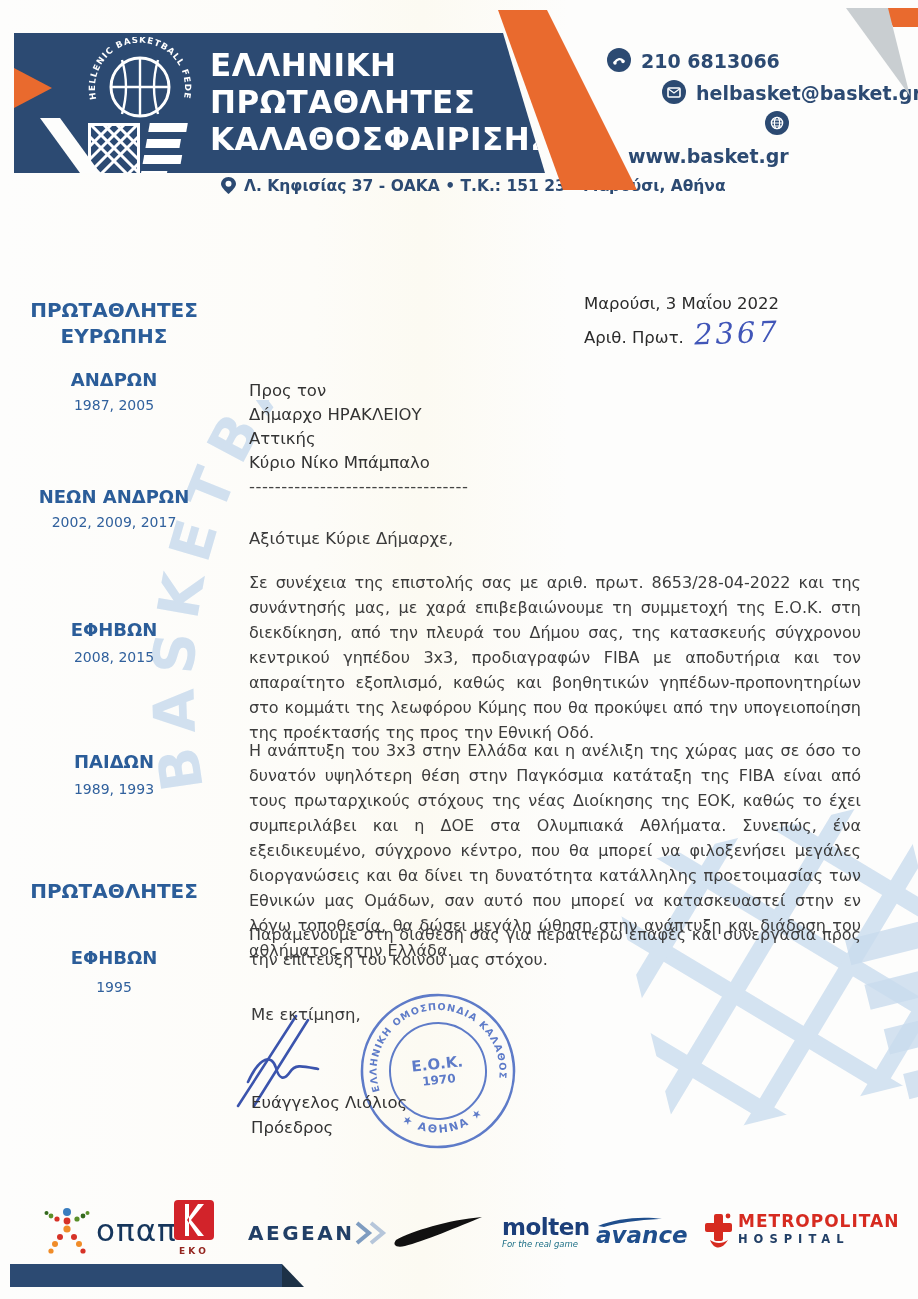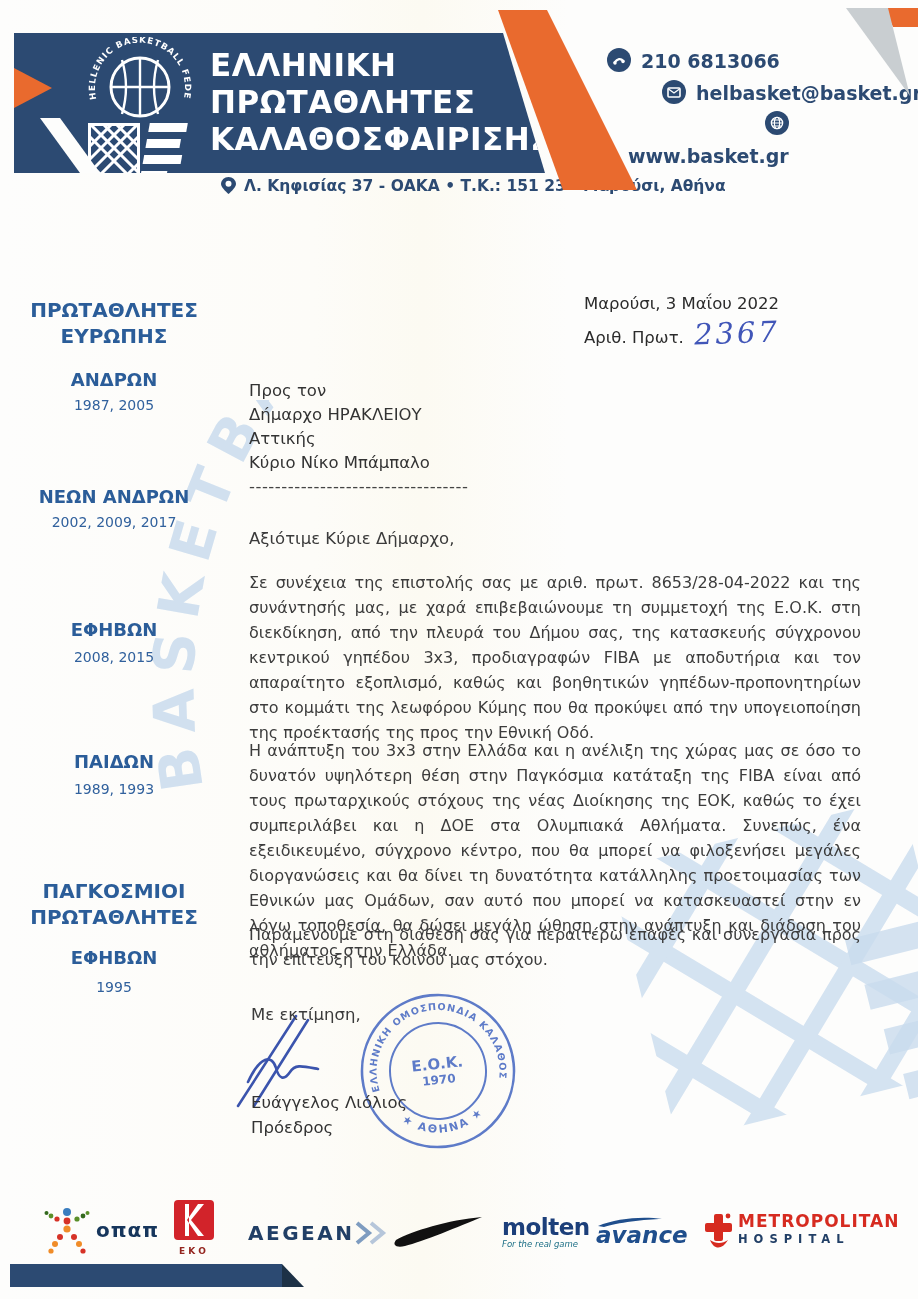--- a/index.html
+++ b/index.html
@@ -41,21 +41,21 @@
   .closing{left:251px;top:1005px;font-size:16.5px;color:#3b3b3b;z-index:4;}
   .signer{left:251px;top:1090px;font-size:16.5px;line-height:25px;color:#333;z-index:4;}
 
   
   .stamp{left:352px;top:985px;transform:rotate(-6deg);opacity:.92;z-index:3;}
   .sig{left:232px;top:1008px;z-index:3;}
   .wm{left:0;top:400px;z-index:0;pointer-events:none;}
 
   
   .sponsor{z-index:2;}
-  .opap-text{font-weight:bold;font-size:20px;color:#16365c;letter-spacing:1px;}
+  .opap-text{font-weight:normal;font-size:31px;color:#16365c;letter-spacing:1px;}
   .eko-label{font-weight:bold;font-size:9px;letter-spacing:3px;color:#94251f;text-align:center;margin-top:2px;}
   .aegean-text{font-weight:bold;font-size:20px;color:#213f66;letter-spacing:2.5px;}
   .molten-text{font-weight:bold;font-size:23px;color:#1c3f7a;letter-spacing:-.5px;line-height:22px;}
   .molten-tag{font-size:8.5px;font-style:italic;color:#1c6f86;margin-top:1px;}
   .avance-text{font-weight:bold;font-style:italic;font-size:23px;color:#1f4e8c;letter-spacing:0;}
   .metro-line1{font-weight:bold;font-size:17px;color:#d62b20;letter-spacing:1px;line-height:18px;}
   .metro-line2{font-weight:bold;font-size:11.5px;color:#213f66;letter-spacing:6px;margin-top:2px;}
   .footer-bar{left:10px;top:1264px;width:272px;height:23px;background:#2c4a72;z-index:2;}
   .footer-bar-tip{left:282px;top:1264px;width:22px;height:23px;background:#1d3146;
                   clip-path:polygon(0 0,100% 100%,0 100%);z-index:2;}
@@ -174,42 +174,41 @@
   </div>
   <div class="abs side side-label" style="top:369px;">ΑΝΔΡΩΝ</div>
   <div class="abs side side-years" style="top:397px;">1987, 2005</div>
   <div class="abs side side-label" style="top:486px;">ΝΕΩΝ ΑΝΔΡΩΝ</div>
   <div class="abs side side-years" style="top:514px;">2002, 2009, 2017</div>
   <div class="abs side side-label" style="top:619px;">ΕΦΗΒΩΝ</div>
   <div class="abs side side-years" style="top:649px;">2008, 2015</div>
   <div class="abs side side-label" style="top:751px;">ΠΑΙΔΩΝ</div>
   <div class="abs side side-years" style="top:781px;">1989, 1993</div>
   <div class="abs side side-title" style="top:878px;">
-    <div>ΠΑΓΚΟΣΜΙΟΙ</div>
     <div>ΠΡΩΤΑΘΛΗΤΕΣ</div>
   </div>
   <div class="abs side side-label" style="top:947px;">ΕΦΗΒΩΝ</div>
   <div class="abs side side-years" style="top:979px;">1995</div>
 
   <div class="abs dateblock">
     <div>Μαρούσι,  3 Μαΐου  2022</div>
     <div style="margin-top:3px;">
       <span>Αριθ. Πρωτ.</span><span class="proto-num">2367</span>
     </div>
   </div>
 
   <div class="abs recipient">
     <div>Προς τον</div>
     <div>Δήμαρχο ΗΡΑΚΛΕΙΟΥ</div>
     <div>Αττικής</div>
     <div>Κύριο Νίκο Μπάμπαλο</div>
     <div class="divider">----------------------------------</div>
   </div>
 
-  <div class="abs salutation">Αξιότιμε Κύριε Δήμαρχο,</div>
+  <div class="abs salutation">Αξιότιμε Κύριε Δήμαρχε,</div>
   <p class="abs para" style="top:570px;">Σε συνέχεια της επιστολής σας με αριθ. πρωτ.  8653/28-04-2022 και της συνάντησής μας, με χαρά επιβεβαιώνουμε τη συμμετοχή της Ε.Ο.Κ.  στη διεκδίκηση,  από την πλευρά του Δήμου σας, της κατασκευής  σύγχρονου κεντρικού γηπέδου  3x3, προδιαγραφών FIBA με αποδυτήρια και τον απαραίτητο εξοπλισμό, καθώς και  βοηθητικών γηπέδων-προπονητηρίων στο κομμάτι της λεωφόρου Κύμης  που θα προκύψει από την υπογειοποίηση  της προέκτασής της προς την Εθνική Οδό.</p>
   <p class="abs para" style="top:738px;">Η ανάπτυξη του 3x3 στην Ελλάδα και η ανέλιξη της χώρας μας σε όσο το δυνατόν υψηλότερη θέση στην Παγκόσμια κατάταξη της FIBA  είναι από τους πρωταρχικούς στόχους της νέας Διοίκησης της ΕΟΚ, καθώς το έχει συμπεριλάβει και η ΔΟΕ στα Ολυμπιακά Αθλήματα.  Συνεπώς,  ένα εξειδικευμένο, σύγχρονο κέντρο, που θα μπορεί να φιλοξενήσει μεγάλες διοργανώσεις και θα δίνει τη δυνατότητα κατάλληλης προετοιμασίας των Εθνικών μας Ομάδων, σαν αυτό που μπορεί να κατασκευαστεί στην εν λόγω τοποθεσία,  θα δώσει μεγάλη ώθηση στην ανάπτυξη και διάδοση του αθλήματος στην Ελλάδα.</p>
   <p class="abs para" style="top:922px;">Παραμένουμε στη διάθεσή σας για περαιτέρω επαφές και συνεργασία  προς την επίτευξη του κοινού μας στόχου.</p>
 
   <div class="abs closing">Με εκτίμηση,</div>
 
   <svg class="abs sig" width="122" height="105" viewBox="0 0 122 105">
     <g stroke="#3b54ad" stroke-width="2.6" fill="none" stroke-linecap="round">
       <path d="M 6 98 L 64 8"></path>
       <path d="M 22 98 L 76 12"></path>

